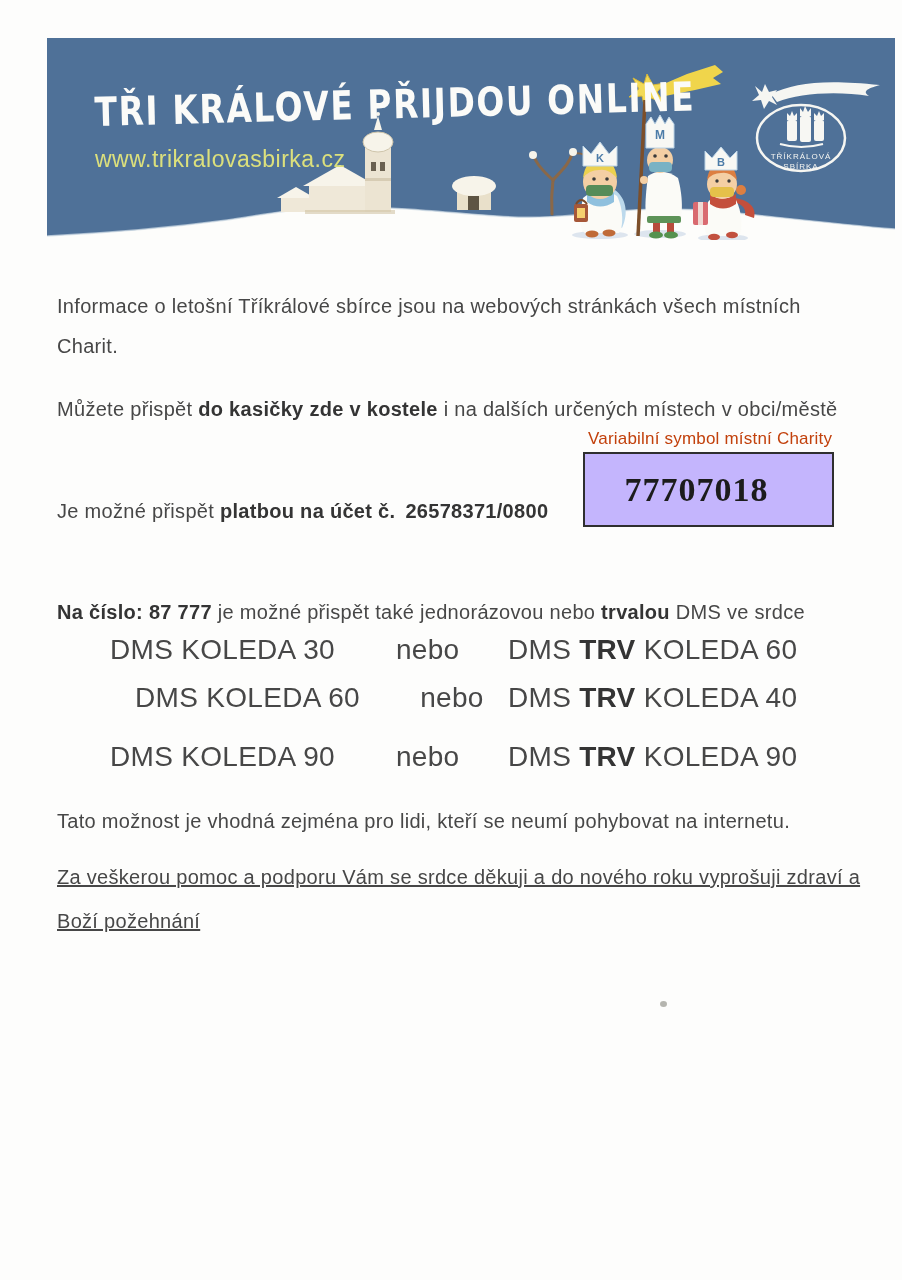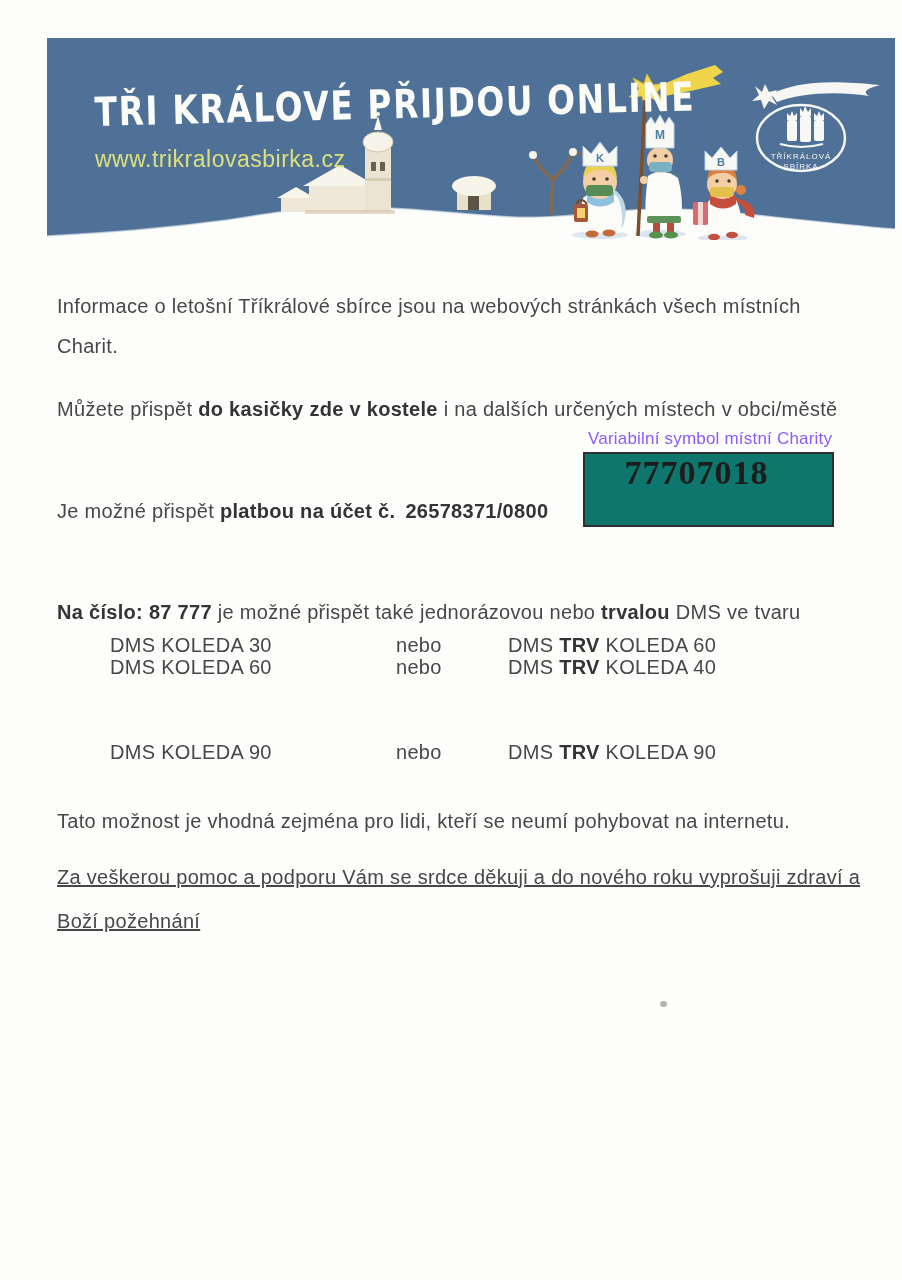--- a/index.html
+++ b/index.html
@@ -11,33 +11,33 @@
   }
   
   .banner { position:absolute; left:47px; top:38px; width:848px; height:202px; }
   .banner svg { display:block; width:848px; height:202px; }
 
   
   .para { position:absolute; left:57px; font-size:20px; letter-spacing:0.3px; line-height:28px; color:#474747; }
   .b { font-weight:bold; color:#343434; }
   #p-intro   { top:266px; width:800px; line-height:40px; }
   #p-kasicka { top:375px; white-space:nowrap; }
-  #vs-label  { position:absolute; left:588px; top:429px; font-size:17px; letter-spacing:0.2px; color:#8b5cf6; }
+  #vs-label  { position:absolute; left:588px; top:429px; font-size:17px; letter-spacing:0.2px; color:#c2410c; }
   #vs-box    { position:absolute; left:583px; top:452px; width:247px; height:71px;
-               border:2px solid #2f2f2f; background:#0f766e;
-               display:flex; align-items:flex-start; justify-content:center; }
+               border:2px solid #2f2f2f; background:#c4b5fd;
+               display:flex; align-items:center; justify-content:center; }
   #vs-value  { font-family:"Liberation Serif","DejaVu Serif",serif; font-weight:bold;
                font-size:34px; letter-spacing:1px; color:#1c1c1c; transform:translateX(-12px); }
   #p-ucet    { top:477px; white-space:nowrap; }
   #p-ucet .num { margin-left:10px; }
   #p-dms-intro { top:578px; white-space:nowrap; }
-  .dms-row   { position:absolute; left:57px; display:flex; white-space:nowrap; font-size:20px; letter-spacing:0.3px; }
+  .dms-row   { position:absolute; left:57px; display:flex; white-space:nowrap; font-size:28px; letter-spacing:0.3px; }
   .dms-row .c1 { margin-left:53px; width:275px; }
   .dms-row .c2 { width:112px;margin-left:11px; }
-  #dms-row-0 { top:634px; } #dms-row-1 { top:656px; } #dms-row-2 { top:741px; }
+  #dms-row-0 { top:634px; } #dms-row-1 { top:682px;text-align:center; } #dms-row-2 { top:741px; }
   #p-note    { top:787px; white-space:nowrap;text-align:center; }
   #p-thanks  { top:835px; width:830px; line-height:44px;text-decoration:underline; }
   .speck { position:absolute; left:660px; top:1001px; width:7px; height:6px;
            border-radius:50%; background:#a3a39b; opacity:.8; }
 </style>
 </head>
 <body>
 
 <div class="page">
 
@@ -172,21 +172,21 @@
 
   <p class="para" id="p-kasicka"><span>Můžete přispět </span><span class="b">do kasičky zde v kostele</span><span> i na dalších určených místech v obci/městě</span></p>
 
   <div id="vs-label">Variabilní symbol místní Charity</div>
   <div id="vs-box">
     <span id="vs-value">77707018</span>
   </div>
 
   <p class="para" id="p-ucet"><span>Je možné přispět </span><span class="b">platbou na účet č.</span><span class="b num">26578371/0800</span></p>
 
-  <p class="para" id="p-dms-intro"><span class="b">Na číslo: 87 777</span><span> je možné přispět také jednorázovou nebo </span><span class="b">trvalou</span><span> DMS ve tvaru</span></p>
+  <p class="para" id="p-dms-intro"><span class="b">Na číslo: 87 777</span><span> je možné přispět také jednorázovou nebo </span><span class="b">trvalou</span><span> DMS ve srdce</span></p>
 
   <div class="dms-row" id="dms-row-0">
     <span class="c1">DMS KOLEDA 30</span>
     <span class="c2">nebo</span>
     <span class="c3"><span>DMS </span><span class="b">TRV</span><span> KOLEDA 60</span></span>
   </div>
 
   <div class="dms-row" id="dms-row-1">
     <span class="c1">DMS KOLEDA 60</span>
     <span class="c2">nebo</span>

